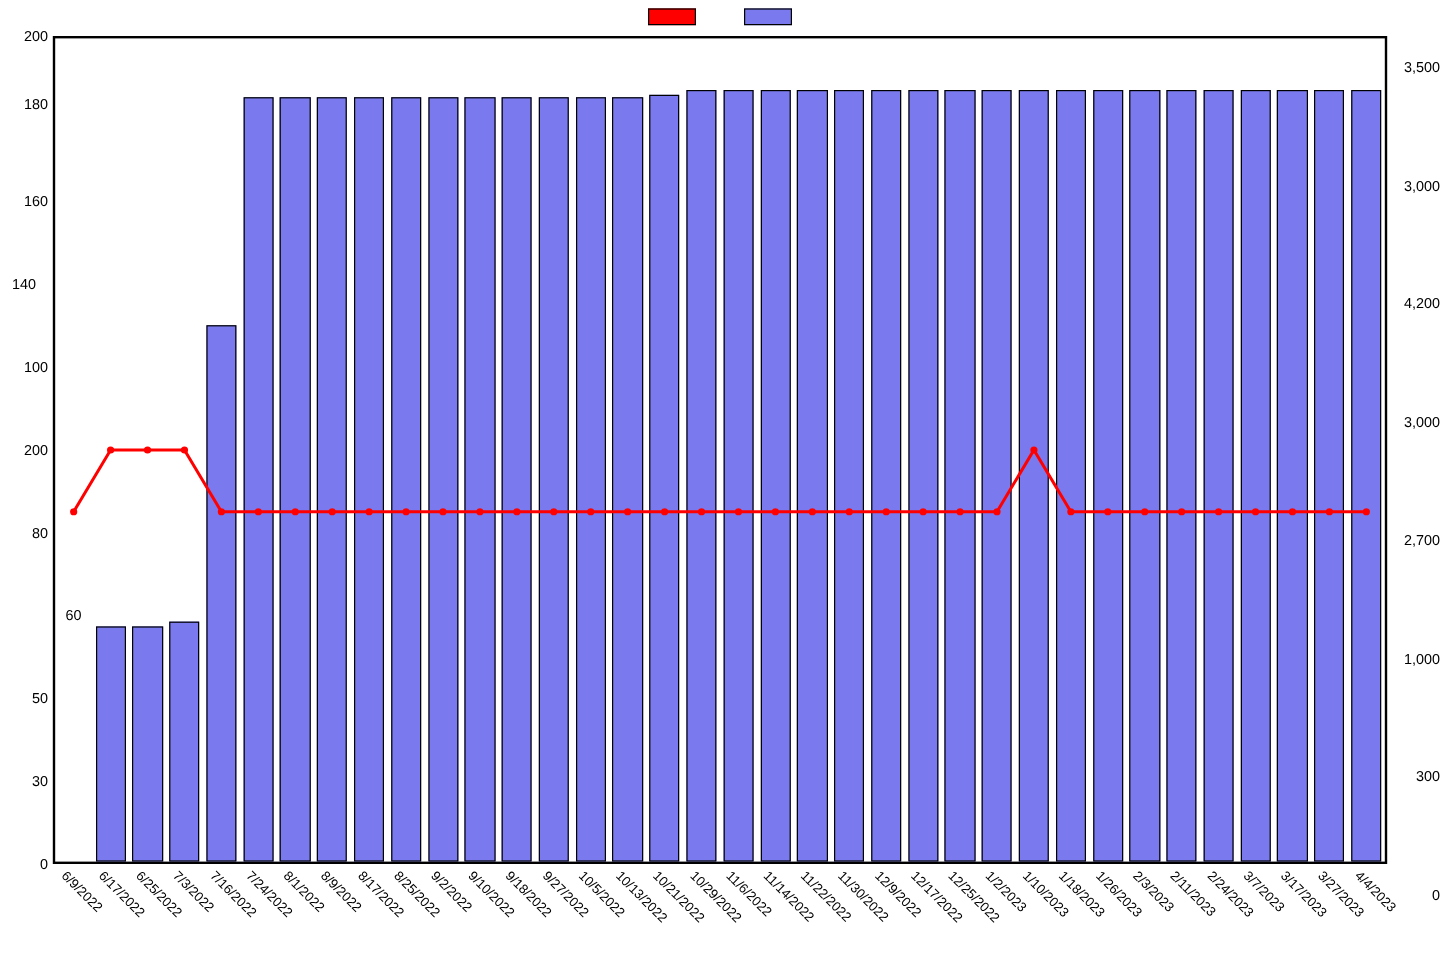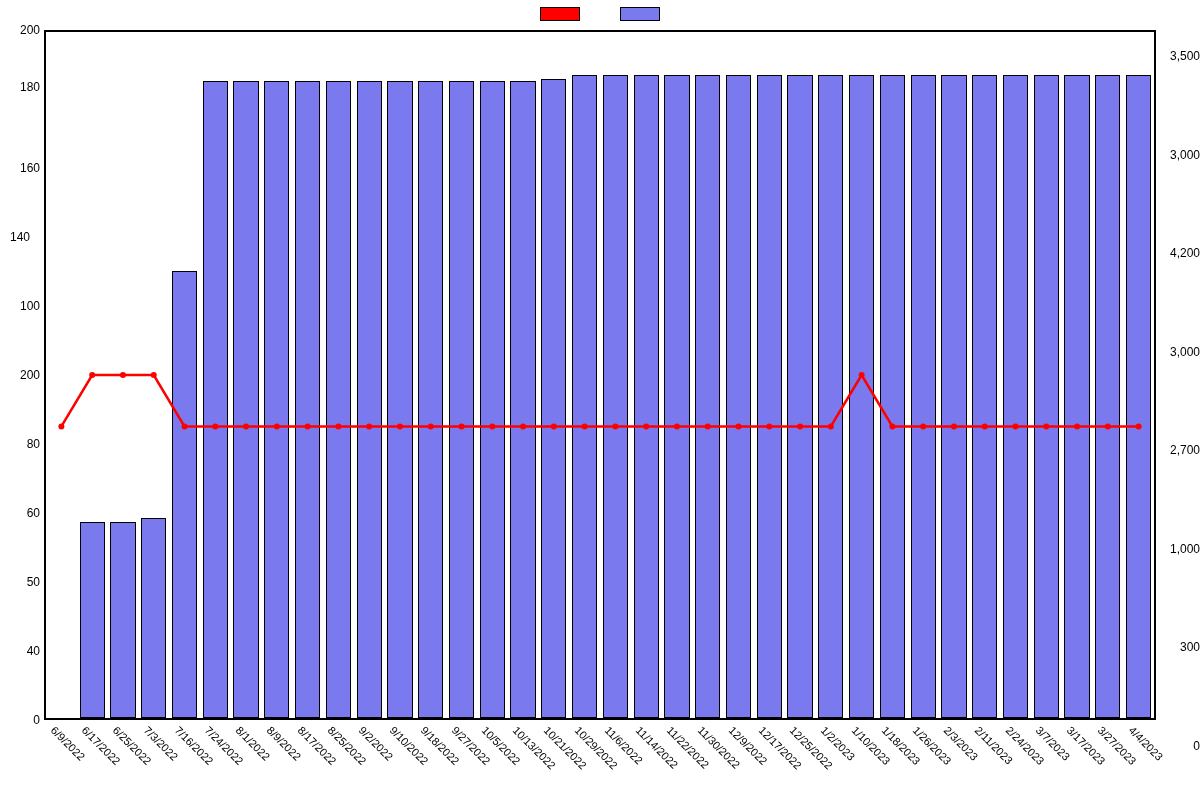--- a/index.html
+++ b/index.html
@@ -160,23 +160,23 @@
         <circle cx="969.5" cy="394.45" r="3" fill="#ff0000"></circle>
         <circle cx="1000.2777777777778" cy="394.45" r="3" fill="#ff0000"></circle>
         <circle cx="1031.0555555555557" cy="394.45" r="3" fill="#ff0000"></circle>
         <circle cx="1061.8333333333335" cy="394.45" r="3" fill="#ff0000"></circle>
         <circle cx="1092.611111111111" cy="394.45" r="3" fill="#ff0000"></circle>
       </svg>
   </div>
 
   <div id="yL">
       <div class="y-left-label" style="top: 720px;">0</div>
-      <div class="y-left-label" style="top: 651px;">40</div>
+      <div class="y-left-label" style="top: 651px;">30</div>
       <div class="y-left-label" style="top: 582px;">50</div>
-      <div class="y-left-label" style="top: 513px;">60</div>
+      <div class="y-left-label" style="top: 513px; padding-left: 28px;">60</div>
       <div class="y-left-label" style="top: 444px; text-align: right;">80</div>
       <div class="y-left-label" style="top: 375px;">200</div>
       <div class="y-left-label" style="top: 306px;">100</div>
       <div class="y-left-label" style="top: 237px; text-align: center;">140</div>
       <div class="y-left-label" style="top: 168px;">160</div>
       <div class="y-left-label" style="top: 87px;">180</div>
       <div class="y-left-label" style="top: 30px;">200</div>
     </div>
   <div id="yR">
       <div class="y-right-label" style="top: 720px;">0</div>

